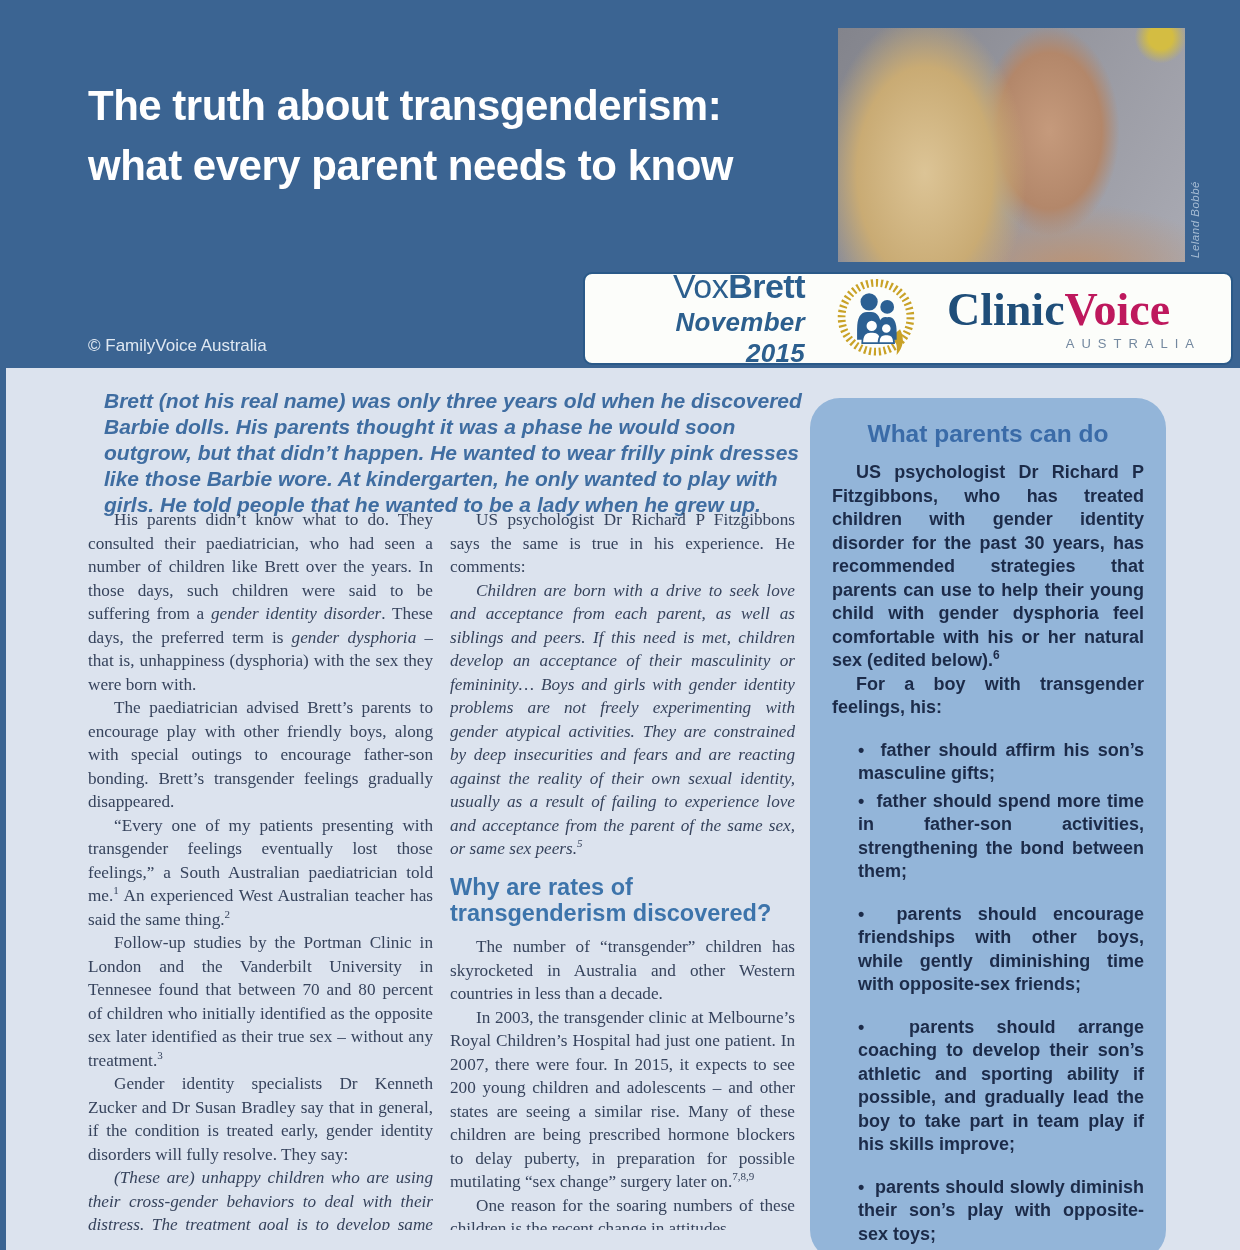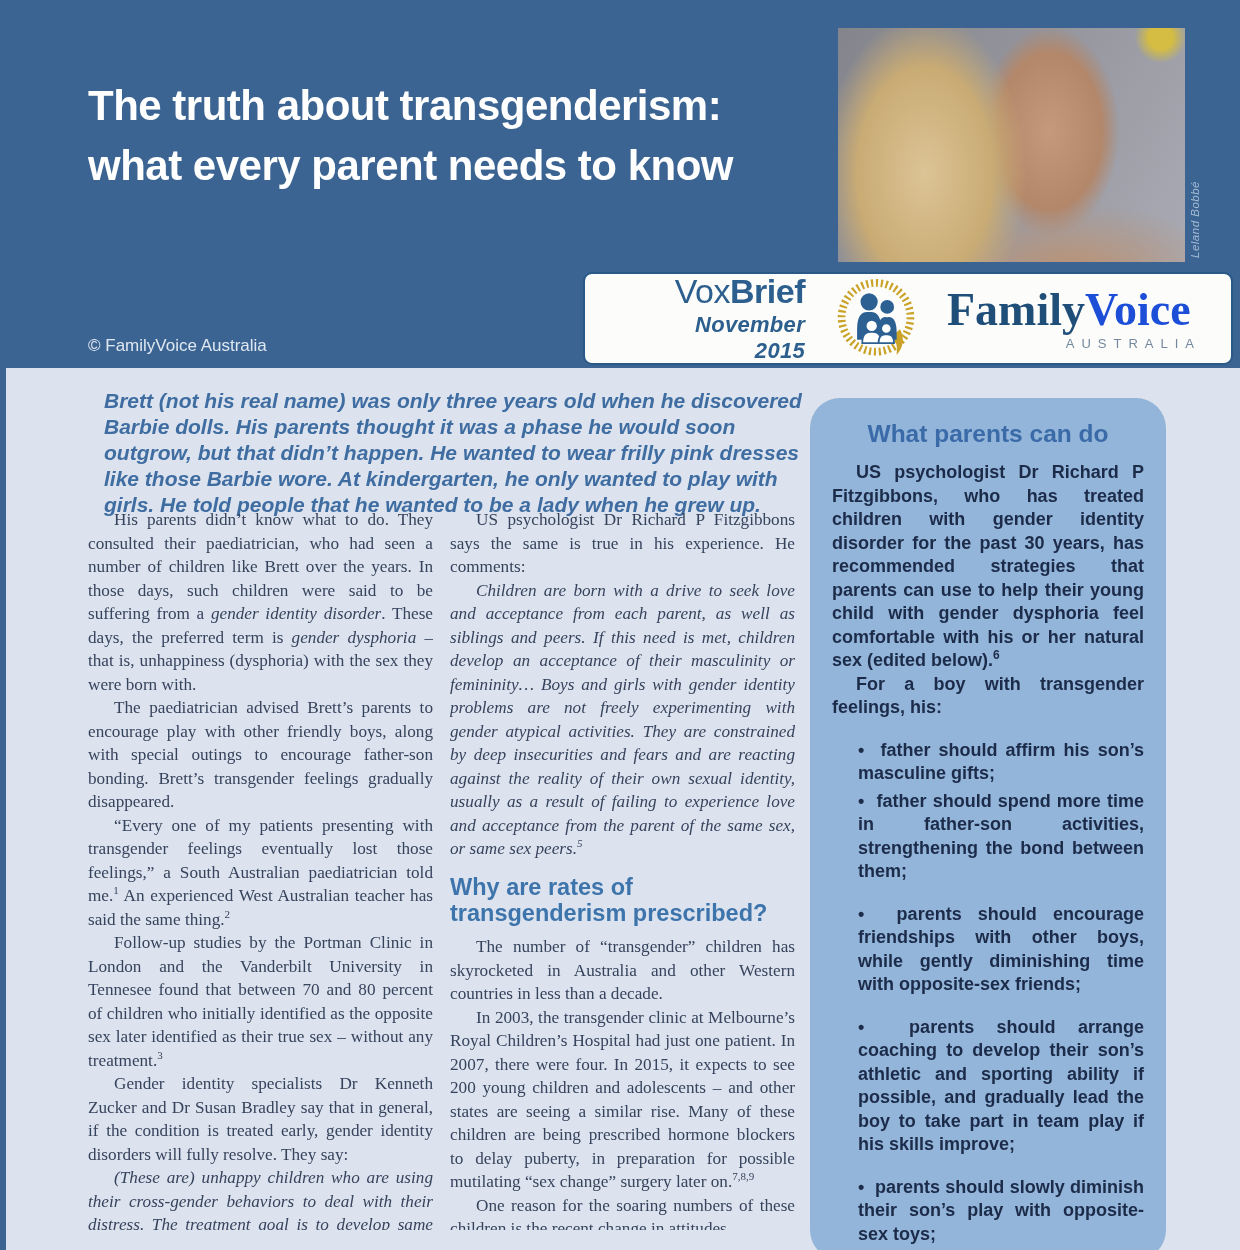--- a/index.html
+++ b/index.html
@@ -25,27 +25,27 @@
       writing-mode:vertical-rl;transform:rotate(180deg);
       font-size:11.5px;font-style:italic;color:#a6bcd4;letter-spacing:0.5px;}
 
   
   .band{position:absolute;left:583px;top:272px;width:650px;height:93px;box-sizing:border-box;
         background:#fcfdfa;border:2px solid #2a5988;border-radius:9px;
         display:flex;align-items:center;padding:0 26px 0 64px;gap:28px;}
   .vox{width:156px;text-align:right;color:#2c5f8e;flex:0 0 auto;}
   .vox-name{font-size:34px;letter-spacing:-0.5px;line-height:1;}
   .vox-name b{font-weight:700;}
-  .vox-date{font-size:22px;font-weight:700;font-style:italic;margin-top:4px;letter-spacing:0.3px;}
+  .vox-date{font-size:26px;font-weight:700;font-style:italic;margin-top:4px;letter-spacing:0.3px;}
   .logo{width:86px;height:86px;flex:0 0 auto;}
   .fv{flex:1;}
   .fv-name{font-family:"Liberation Serif",serif;font-size:46px;font-weight:700;
            line-height:1;white-space:nowrap;}
   .fv-family{color:#1f4e79;}
-  .fv-voice{color:#1d4ed8;margin-top:32px;}
+  .fv-voice{color:#be185d;margin-top:32px;}
   .fv-country{font-size:13px;letter-spacing:7px;color:#73889f;text-align:right;
               margin-top:3px;padding-right:4px;}
 
   
   .edge{position:absolute;top:368px;height:882px;background:#3b6492;}
   .edge-left{left:0;width:6px;}
   .edge-right{right:0;width:5px;}
 
   .intro{position:absolute;left:104px;top:388px;width:706px;margin:0;
          font-size:21px;font-weight:700;font-style:italic;color:#3f6da1;line-height:1.24;}
@@ -84,37 +84,37 @@
       <span>The truth about transgenderism:</span>
       <span>what every parent needs to know</span>
     </h1>
     <div class="copyright">© FamilyVoice Australia</div>
     <div class="photo"></div>
     <div class="photo-credit">Leland Bobbé</div>
   </header>
 
   <div class="band">
     <div class="vox">
-      <div class="vox-name"><span>Vox</span><b>Brief</b></div>
+      <div class="vox-name"><span>Vox</span><b>Brett</b></div>
       <div class="vox-date">November 2015</div>
     </div>
     <svg class="logo" viewBox="0 0 100 100" aria-hidden="true">
       <circle cx="50" cy="48" r="40" fill="none" stroke="#c9a227" stroke-width="9" stroke-dasharray="2.5 3.2"></circle>
       <path d="M78 62 Q86 78 74 92 Q76 76 68 70 Z" fill="#c9a227"></path>
       <circle cx="42" cy="30" r="10" fill="#2c6093"></circle>
       <path d="M28 62 Q28 40 42 42 Q56 40 56 62 L56 74 L28 74 Z" fill="#2c6093"></path>
       <circle cx="63" cy="36" r="8" fill="#2c6093"></circle>
       <path d="M52 66 Q52 46 63 48 Q74 46 74 66 L74 74 L52 74 Z" fill="#2c6093"></path>
       <circle cx="45" cy="58" r="7" fill="#ffffff" stroke="#2c6093" stroke-width="2"></circle>
       <path d="M34 78 Q34 64 45 65 Q56 64 56 78 Z" fill="#ffffff" stroke="#2c6093" stroke-width="2"></path>
       <circle cx="62" cy="61" r="6" fill="#ffffff" stroke="#2c6093" stroke-width="2"></circle>
       <path d="M53 78 Q53 67 62 68 Q71 67 71 78 Z" fill="#ffffff" stroke="#2c6093" stroke-width="2"></path>
     </svg>
     <div class="fv">
-      <div class="fv-name"><span class="fv-family">Family</span><span class="fv-voice">Voice</span></div>
+      <div class="fv-name"><span class="fv-family">Clinic</span><span class="fv-voice">Voice</span></div>
       <div class="fv-country">AUSTRALIA</div>
     </div>
   </div>
 
   <main>
     <div class="edge edge-left"></div>
     <div class="edge edge-right"></div>
 
     <p class="intro">Brett (not his real name) was only three years old when he discovered Barbie dolls.  His parents thought it was a phase he would soon outgrow, but that didn’t happen.  He wanted to wear frilly pink dresses like those Barbie wore.  At kindergarten, he only wanted to play with girls.  He told people that he wanted to be a lady when he grew up.</p>
 
@@ -122,21 +122,21 @@
         <p><span>His parents didn’t know what to do.  They consulted their paediatrician, who had seen a number of children like Brett over the years.  In those days, such children were said to be suffering from a </span><i>gender identity disorder</i><span>.  These days, the preferred term is </span><i>gender dysphoria</i><span> – that is, unhappiness (dysphoria) with the sex they were born with.</span></p>
         <p><span>The paediatrician advised Brett’s parents to encourage play with other friendly boys, along with special outings to encourage father-son bonding.  Brett’s transgender feelings gradually disappeared.</span></p>
         <p><span>“Every one of my patients presenting with transgender feelings eventually lost those feelings,” a South Australian paediatrician told me.</span><sup>1</sup><span>  An experienced West Australian teacher has said the same thing.</span><sup>2</sup></p>
         <p><span>Follow-up studies by the Portman Clinic in London and the Vanderbilt University in Tennesee found that between 70 and 80 percent of children who initially identified as the opposite sex later identified as their true sex – without any treatment.</span><sup>3</sup></p>
         <p><span>Gender identity specialists Dr Kenneth Zucker and Dr Susan Bradley say that in general, if the condition is treated early, gender identity disorders will fully resolve.  They say:</span></p>
         <p class="italic"><span>(These are) unhappy children who are using their cross-gender behaviors to deal with their distress.  The treatment goal is to develop same sex skills and friendships.</span></p>
       </div>
     <div class="col col2">
         <p><span>US psychologist Dr Richard P Fitzgibbons says the same is true in his experience.  He comments:</span></p>
         <p class="italic"><span>Children are born with a drive to seek love and acceptance from each parent, as well as siblings and peers.  If this need is met, children develop an acceptance of their masculinity or femininity…  Boys and girls with gender identity problems are not freely experimenting with gender atypical activities.  They are constrained by deep insecurities and fears and are reacting against the reality of their own sexual identity, usually as a result of failing to experience love and acceptance from the parent of the same sex, or same sex peers.</span><sup>5</sup></p>
-        <h2 class="col-heading"><span>Why are rates of transgenderism prescribed?</span></h2>
+        <h2 class="col-heading"><span>Why are rates of transgenderism discovered?</span></h2>
         <p><span>The number of “transgender” children has skyrocketed in Australia and other Western countries in less than a decade.</span></p>
         <p><span>In 2003, the transgender clinic at Melbourne’s Royal Children’s Hospital had just one patient.  In 2007, there were four.  In 2015, it expects to see 200 young children and adolescents – and other states are seeing a similar rise.  Many of these children are being prescribed hormone blockers to delay puberty, in preparation for possible mutilating “sex change” surgery later on.</span><sup>7,8,9</sup></p>
         <p><span>One reason for the soaring numbers of these children is the recent change in attitudes</span></p>
       </div>
 
     <aside class="sidebar">
       <h2 class="sb-heading">What parents can do</h2>
       <div>
           <p><span>US psychologist Dr Richard P Fitzgibbons, who has treated children with gender identity disorder for the past 30 years, has recommended strategies that parents can use to help their young child with gender dysphoria feel comfortable with his or her natural sex (edited below).</span><sup>6</sup></p>
           <p><span>For a boy with transgender feelings, his:</span></p>

